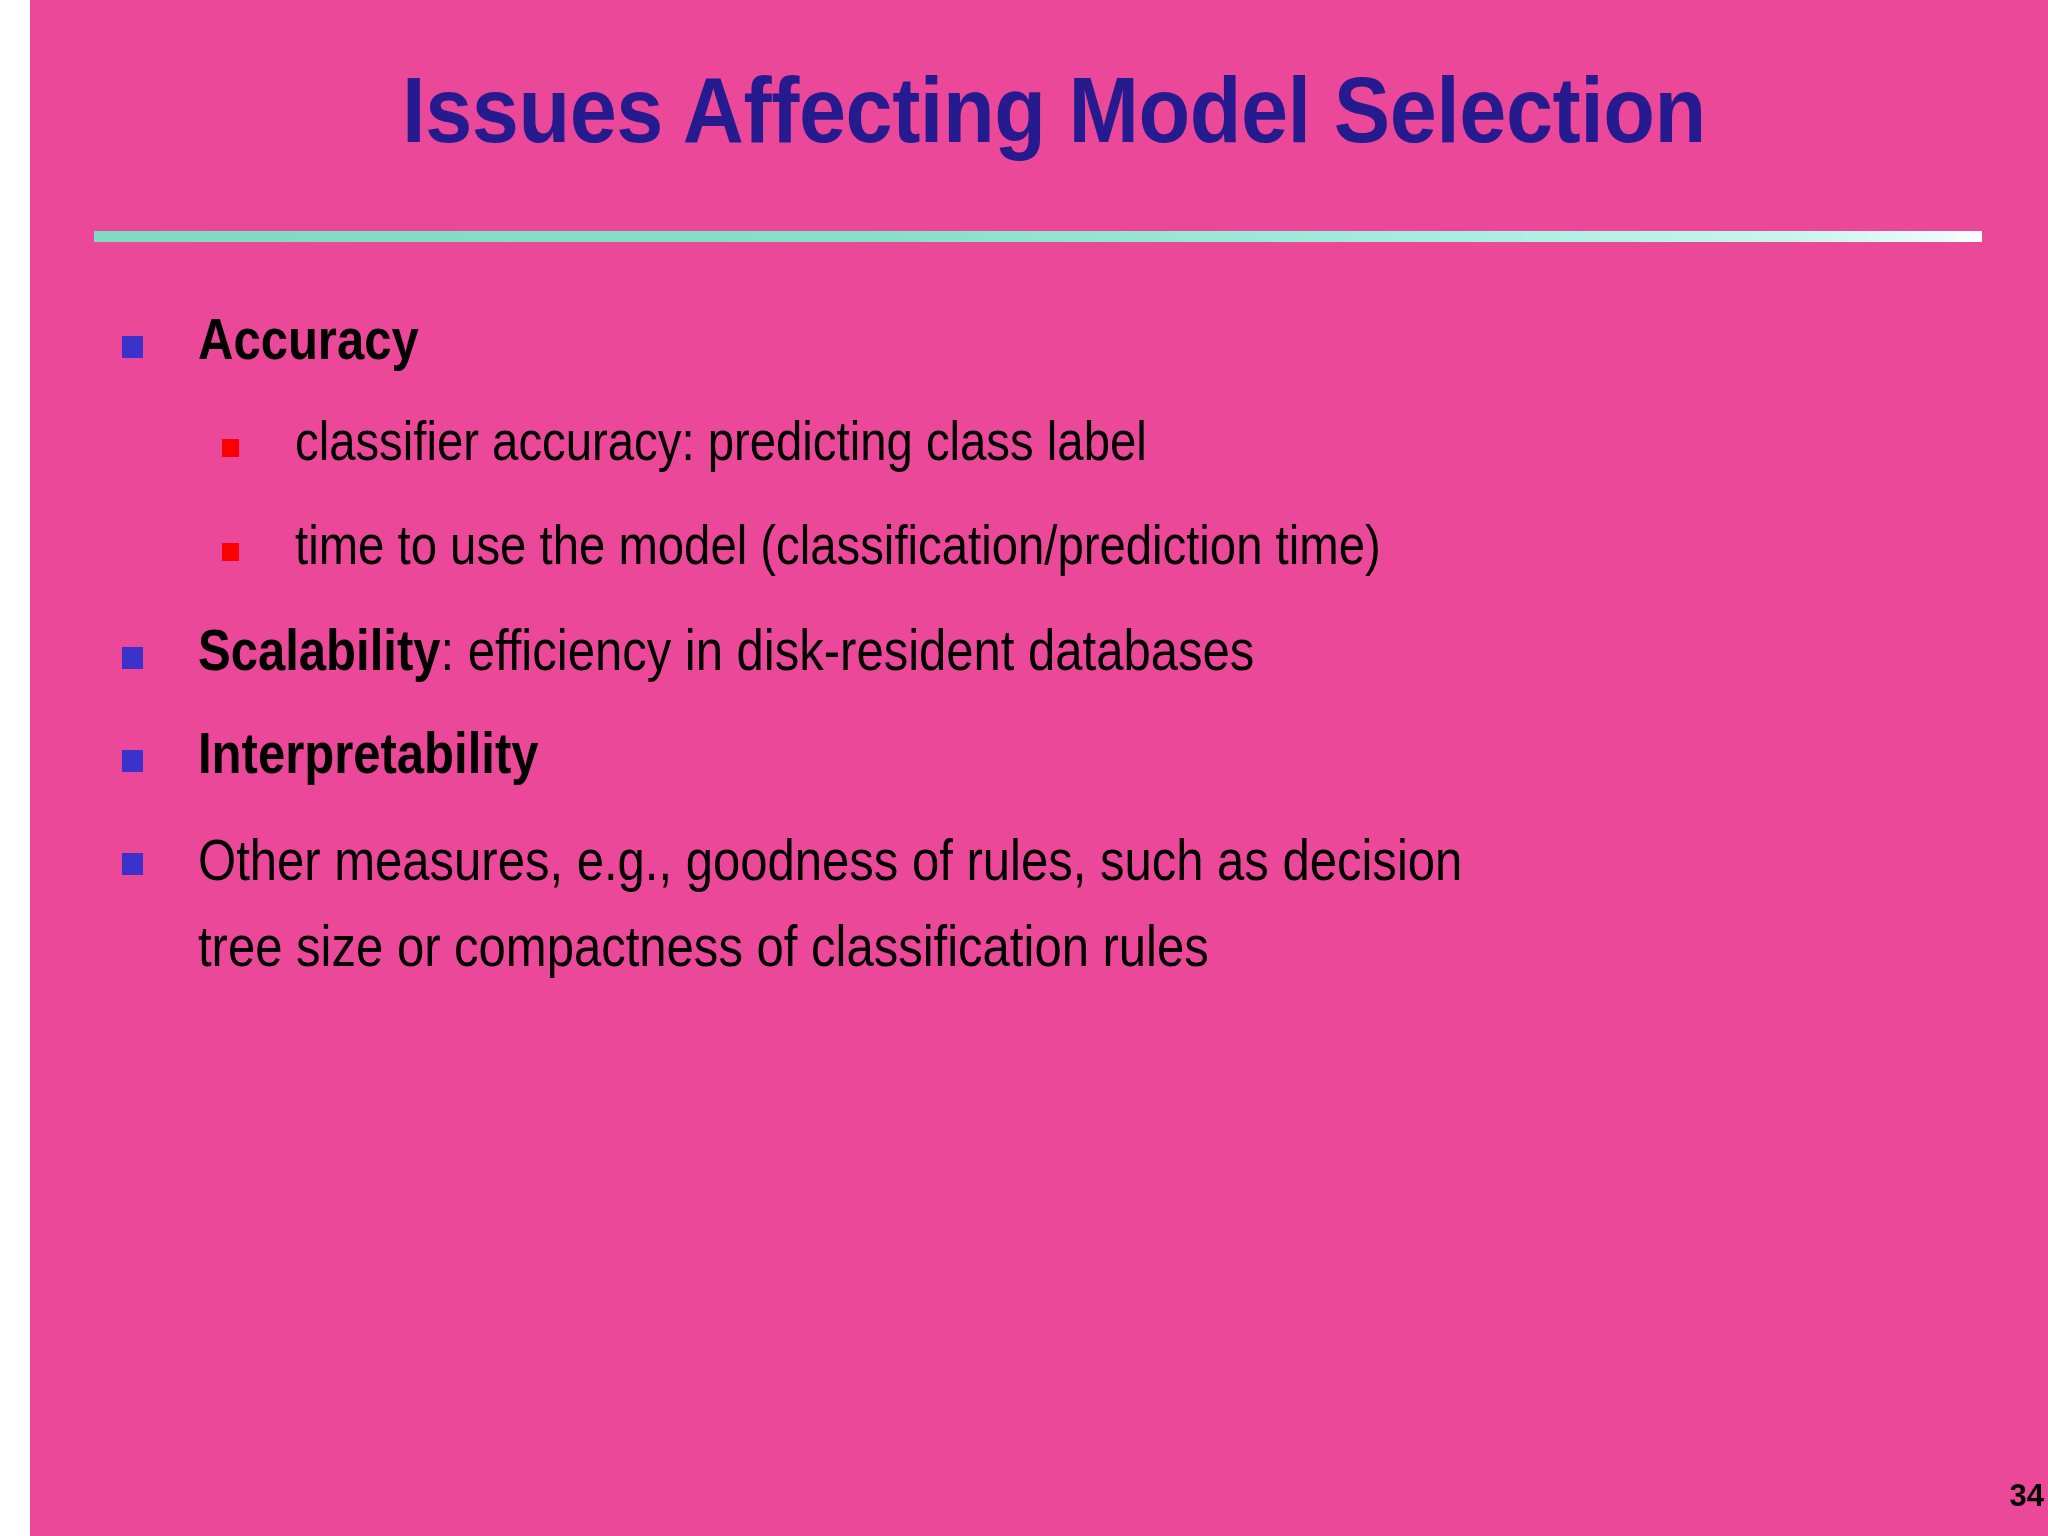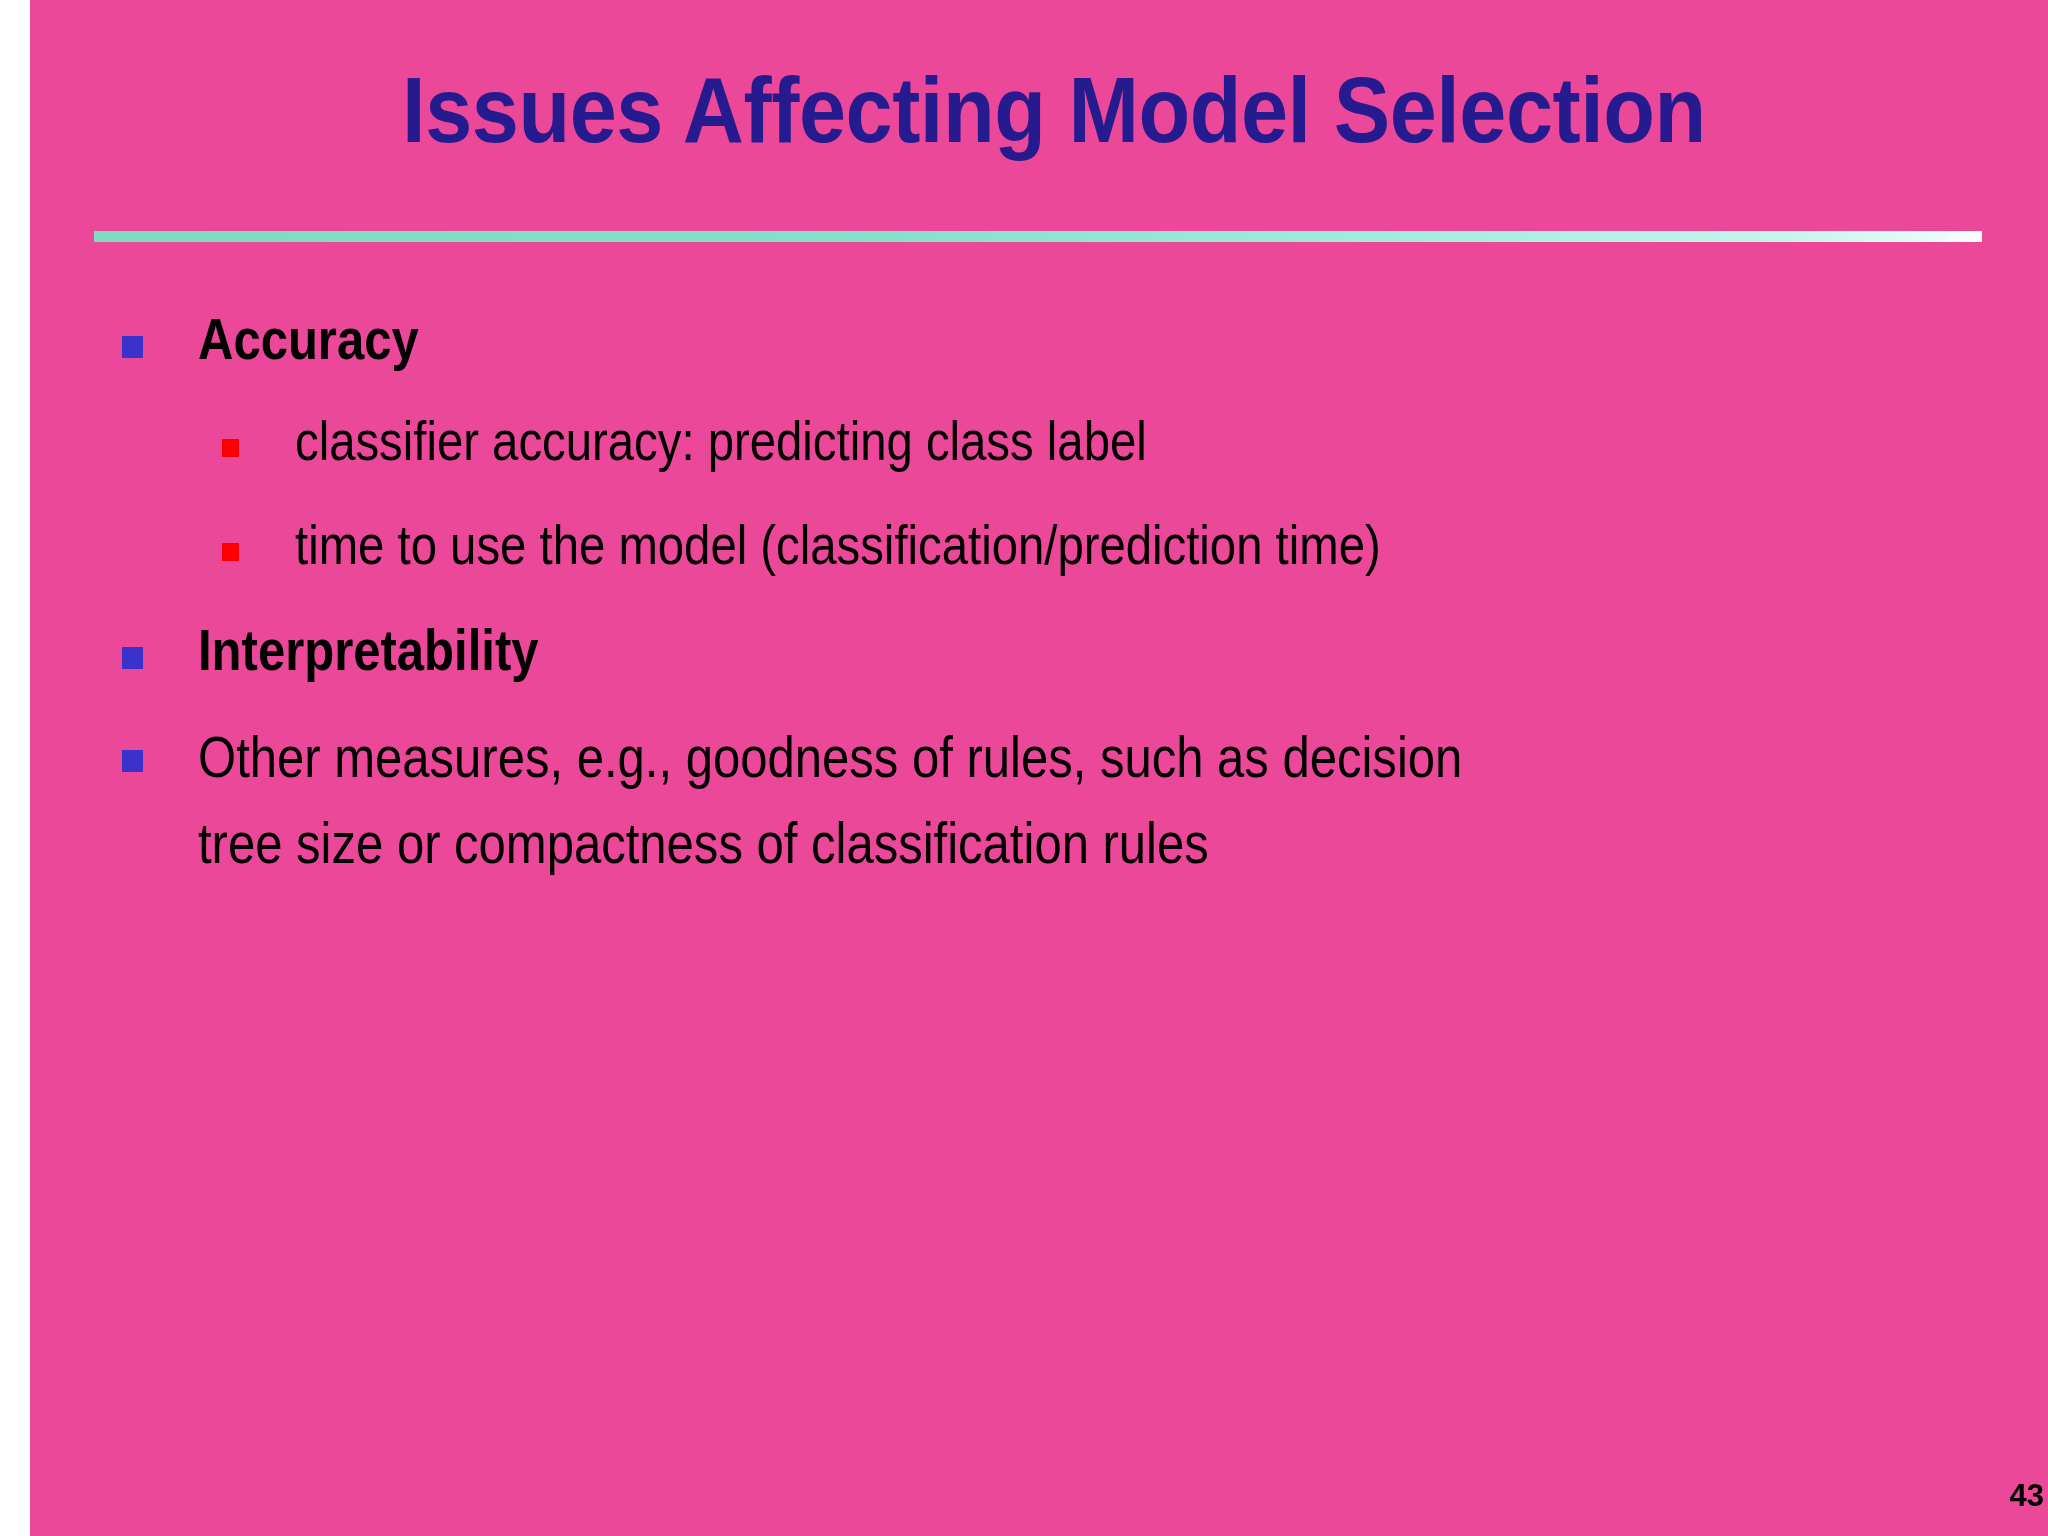--- a/index.html
+++ b/index.html
@@ -155,29 +155,33 @@
     </div>
 
 
 
     <div class="line lvl2">
       <span class="bullet bullet-red"></span>
       <span class="txt"><span class="bold"></span><span class="reg">time to use the model (classification/prediction time)</span></span>
     </div>
 
 
+    <div class="line lvl1">
+      <span class="bullet bullet-blue"></span>
+      <span class="txt"><span class="bold">Scalability</span><span class="reg">: efficiency in disk-resident databases</span></span>
+    </div>
 
     <div class="line lvl1">
       <span class="bullet bullet-blue"></span>
       <span class="txt"><span class="bold">Interpretability</span><span class="reg"></span></span>
     </div>
 
 
     <div class="line lvl1 wrap">
       <span class="bullet bullet-blue"></span>
       <span class="txt"><span class="bold"></span><span class="reg">Other measures, e.g., goodness of rules, such as decision tree size or compactness of classification rules</span></span>
     </div>
 
   </div>
 
-  <div class="page-number">43</div>
+  <div class="page-number">34</div>
 
 </div>
 
 </body></html>

